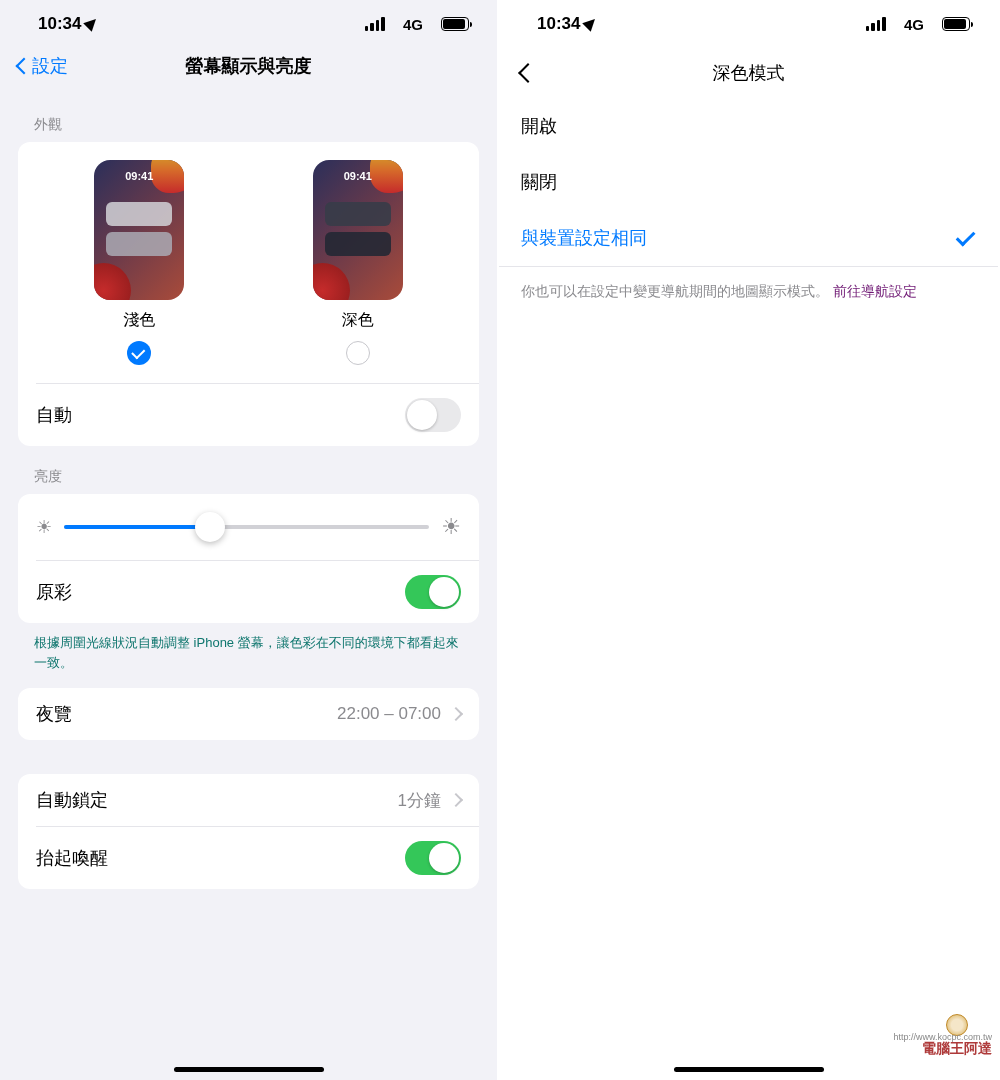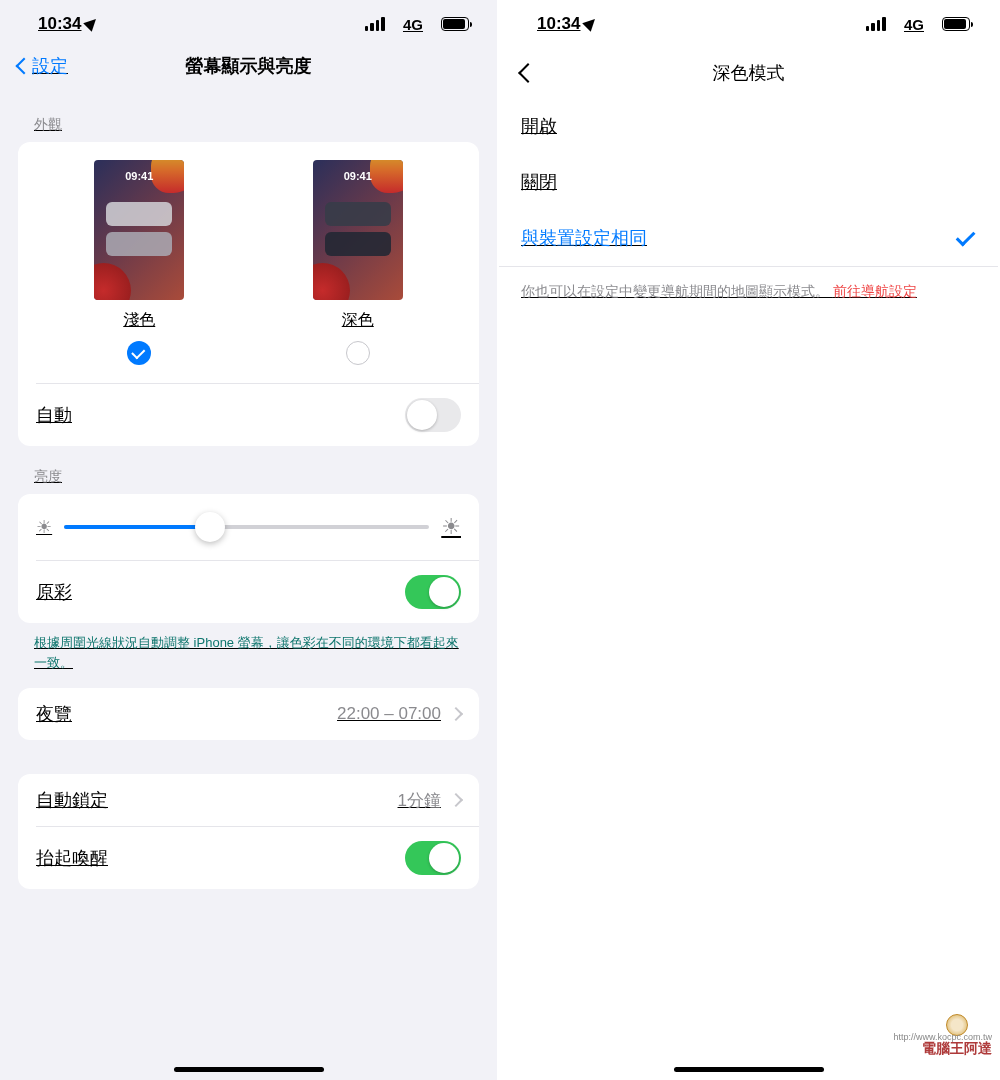--- a/index.html
+++ b/index.html
@@ -5,21 +5,21 @@
   * { box-sizing: border-box; margin: 0; padding: 0; }
   body {
     font-family: -apple-system, "PingFang TC", "Helvetica Neue", Arial, sans-serif;
     background: #fff;
     width: 1000px;
     height: 1080px;
     display: flex;
     overflow: hidden;
     color: #000;
   }
-  .phone { height: 1080px; position: relative; text-decoration: underline; }
+  .phone { height: 1080px; position: relative; }
   .phone.left { width: 499px; background: #f2f2f7; border-right: 2px solid #fff; }
   .phone.right { width: 499px; background: #fff; }
 
   
   .status-bar {
     display: flex; justify-content: space-between; align-items: center;
     padding: 14px 28px 8px 38px; font-size: 17px; font-weight: 600;
   }
   .status-left { display: flex; align-items: center; gap: 4px; }
   .status-right { display: flex; align-items: center; gap: 18px; }
@@ -42,21 +42,21 @@
 
   .section-lbl { font-size:14px; color:#8a8a8e; padding: 22px 34px 8px; }
 
   
   .card { background:#fff; margin: 0 18px; border-radius: 12px; overflow:hidden; }
 
   
   .appear-row { display:flex; justify-content:space-around; padding: 18px 12px 18px; }
   .preview { display:flex; flex-direction:column; align-items:center; gap:10px; }
   .pv-img {
-    width: 90px; height: 140px; border-radius: 4px; position: relative; overflow:hidden;
+    width: 90px; height: 140px; border-radius: 16px; position: relative; overflow:hidden;
     background: linear-gradient(135deg,#2b2f5a 0%,#6b3a4a 50%,#a94b3a 100%);
   }
   .pv-img.light::before, .pv-img.dark::before {
     content:''; position:absolute; left:-18px; bottom:-18px; width:55px; height:55px; border-radius:50%;
     background: radial-gradient(circle,#c52b2b 0%,#8a1a1a 100%);
   }
   .pv-img.light::after, .pv-img.dark::after {
     content:''; position:absolute; right:-12px; top:-12px; width:45px; height:45px; border-radius:40% 50% 50% 40%;
     background: linear-gradient(180deg,#d4a02a 10%,#d66a2a 50%,#c52b2b 100%);
   }
@@ -100,21 +100,21 @@
   
   .nav-head2 { display:flex; align-items:center; padding: 24px 22px 18px; position:relative;text-align:center; }
   .back2 { width:14px; height:14px; border-left:2.5px solid #000; border-bottom:2.5px solid #000; transform:rotate(45deg); }
   .title2 { position:absolute; left:50%; transform:translateX(-50%); font-size:18px; font-weight:400; }
 
   .r-row { padding:16px 22px; font-size:18px; display:flex; justify-content:space-between; align-items:center; }
   .r-row.sel { color:#007aff; }
   .check { width:18px; height:10px; border-left:3px solid #007aff; border-bottom:3px solid #007aff; transform:rotate(-45deg) translateY(-2px); }
   .r-div { height:1px; background:#e5e5ea; }
   .r-foot { font-size:14px; color:#8a8a8e; padding:14px 22px; line-height:1.5; }
-  .link { color:#ef4444; }
+  .link { color:#701a75; }
 
   .home-ind { position:absolute; bottom:8px; left:50%; transform:translateX(-50%); width:150px; height:5px; background:#000; border-radius:3px; }
 
   .watermark { position:absolute; right:6px; bottom:22px; font-size:14px; color:#ae3a3a; font-weight:600; display:flex; align-items:center; gap:4px;flex-direction:column; }
   .watermark .sub { position:absolute; right:0; top:18px; font-size:9px; color:#888; font-weight:400;margin-left:24px; }
   .bear { width:22px; height:22px; border-radius:50%; background:radial-gradient(circle,#f5e6c8 40%,#d4a84a 100%); border:1px solid #c08a2a; position:relative; }
 </style>
 </head>
 <body>
 

